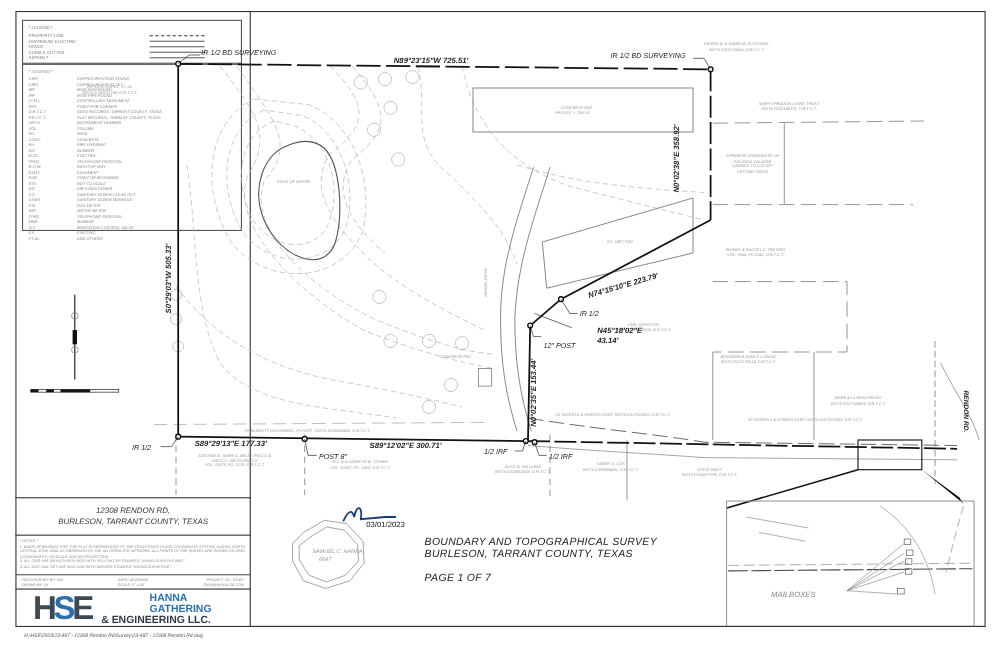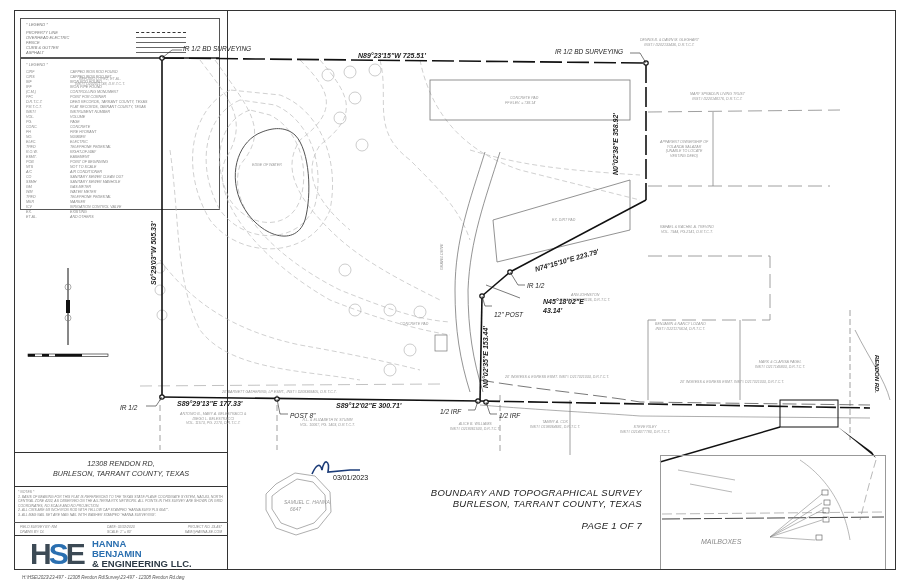--- a/index.html
+++ b/index.html
@@ -27,23 +27,23 @@
               text-align:center; font-size:7.2px; font-style:italic; color:#333; padding-top:6px; line-height:10px; }
   .notes { position:absolute; left:18px; top:490px; width:206px; font-size:3.4px; font-style:italic; color:#888; line-height:4.5px; }
   .meta-row { position:absolute; left:14px; top:522px; width:214px; height:14px;
               border-top:1px solid #555; border-bottom:1.5px solid #333; box-sizing:border-box;
               display:flex; justify-content:space-between; font-size:3.4px; font-style:italic; color:#888; padding:2px 6px; line-height:4.5px; }
   .logo { position:absolute; left:24px; top:538px; width:200px; height:32px; }
   .logo-hse { position:absolute; left:6px; top:0; font-size:30px; font-weight:bold; color:#3c4a55; letter-spacing:-3px; line-height:32px; }
   .logo-s { color:#2a6fb0; }
   .logo-txt { position:absolute; left:68px; top:1px; font-size:9.5px; font-weight:bold; color:#2e3b46; line-height:10px; }
   .logo-txt span { display:block; }
-  .logo-txt .blue { color:#2a6fb0; }
+  .logo-txt .blue { color:#2a6fb0;margin-left:44px; }
   .filepath { position:absolute; left:22px; top:575px; font-size:4.5px; font-style:italic; color:#555; white-space:nowrap; }
-  .title-block { position:absolute; left:352px; top:488px; width:290px; text-align:right;
+  .title-block { position:absolute; left:386px; top:488px; width:290px; text-align:left;
                  font-size:9.5px; font-style:italic; color:#222; line-height:10.5px; letter-spacing:0.3px; }
   .page-of { margin-top:12px; }
   .date { position:absolute; left:333px; top:474px; font-size:7px; color:#111; }
   .detail { position:absolute; left:660px; top:455px; width:226px; height:115px;
             border:1px solid #999; box-sizing:border-box; }
   .bottom-line { position:absolute; left:228px; top:569px; width:668px; border-top:1.5px solid #333; }
 </style>
 </head>
 <body>
 
@@ -432,21 +432,21 @@
   <div style="text-align:right;">
       <div>PROJECT NO. 23-497</div>
       <div>SAM@HANNA-SE.COM</div>
     </div>
 </div>
 
 <div class="logo">
   <div class="logo-hse"><span>H</span><span class="logo-s">S</span><span>E</span></div>
   <div class="logo-txt">
     <span class="blue">HANNA</span>
-    <span class="blue">BENJAMIN</span>
+    <span class="blue">GATHERING</span>
     <span>&amp; ENGINEERING LLC.</span>
   </div>
 </div>
 <div class="filepath">H:\HSE\2023\23-497 - 12308 Rendon Rd\Survey\23-497 - 12308 Rendon Rd.dwg</div>
 
 <div class="date">03/01/2023</div>
 <div class="owner" style="left:284px;top:500px;color:#999;font-size:5px;">SAMUEL C. HANNA</div>
 <div class="owner" style="left:290px;top:507px;color:#999;font-size:5px;">6647</div>
 
 <div class="title-block">

